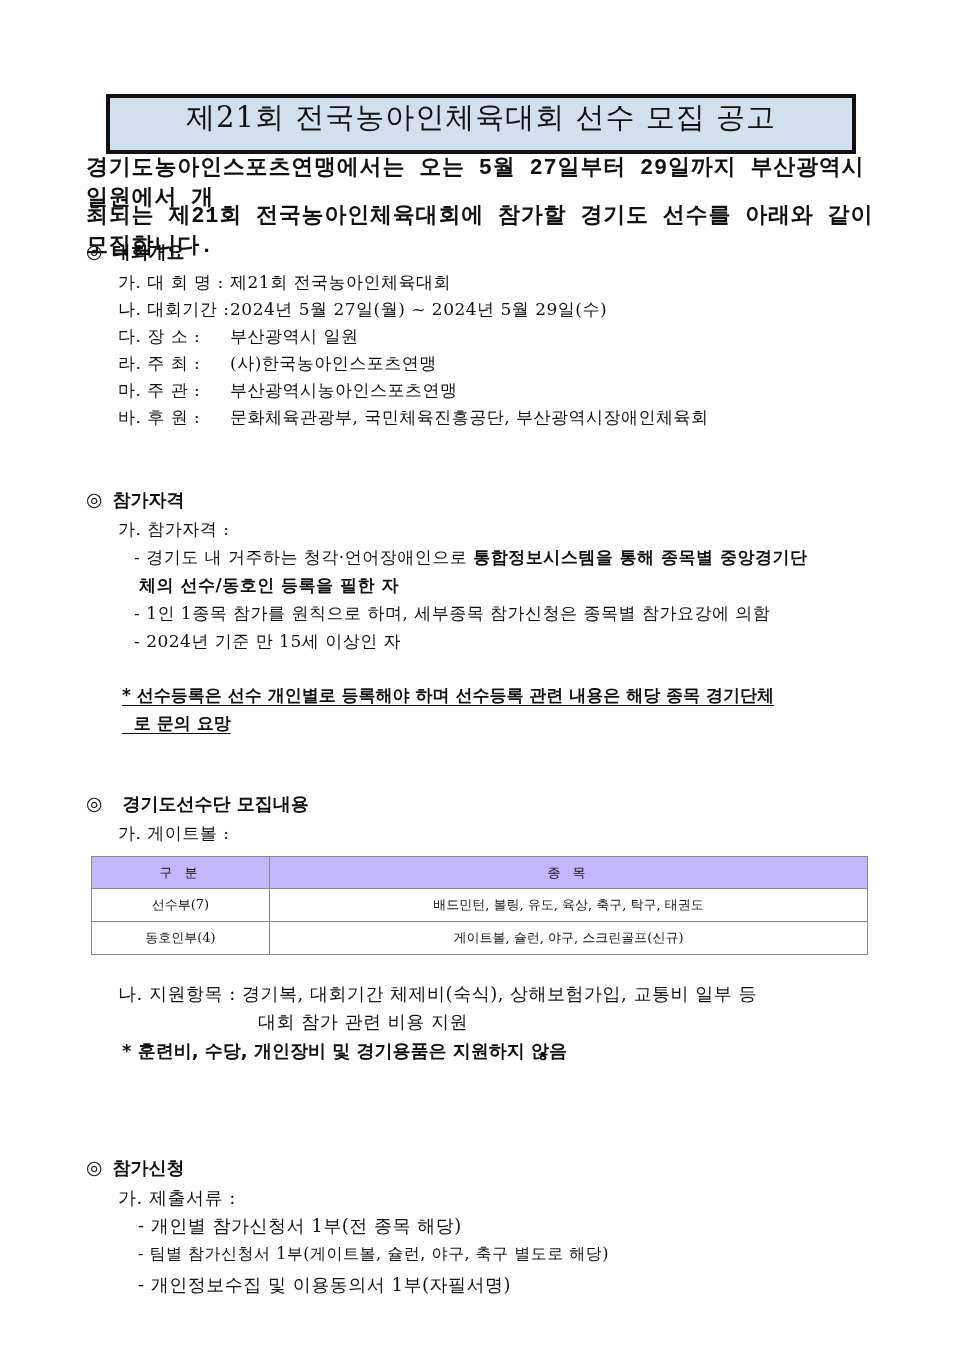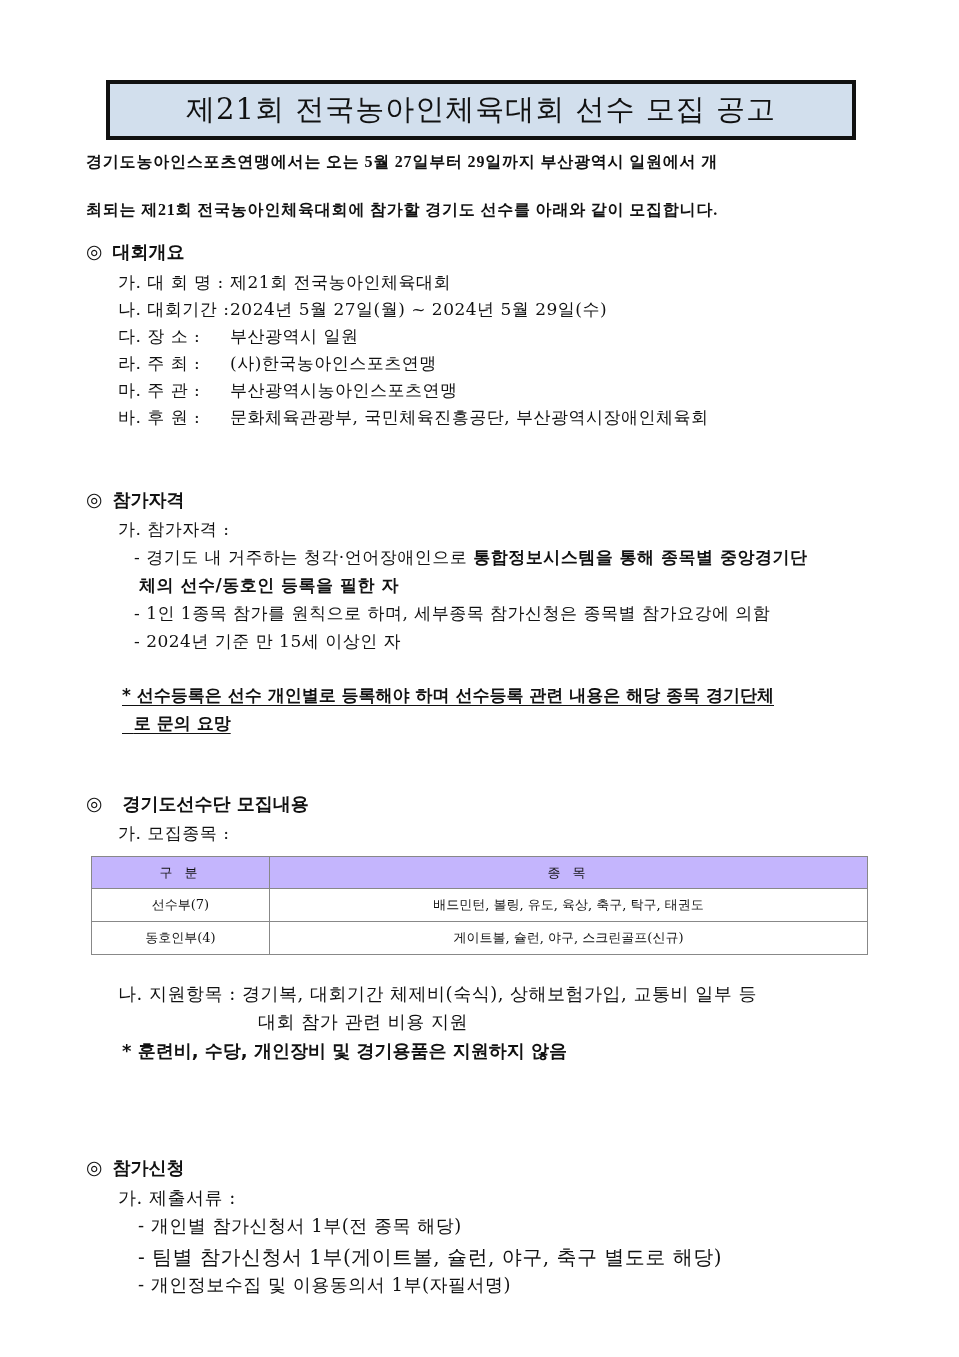--- a/index.html
+++ b/index.html
@@ -3,29 +3,29 @@
   <meta charset="utf-8">
   <style>
     html, body { margin: 0; padding: 0; background: #ffffff; }
     body {
       width: 959px; height: 1357px; position: relative; overflow: hidden;
       font-family: "DejaVu Serif", "Liberation Serif", serif;
       color: #111111;
     }
     .abs { position: absolute; white-space: nowrap; }
     .title-box {
-      position: absolute; left: 106px; top: 80px; width: 742px; height: 52px;
+      position: absolute; left: 106px; top: 94px; width: 742px; height: 52px;
       background: #d2dfed; border: 4px solid #111;
-      display: flex; align-items: center; justify-content: center;
+      display: flex; justify-content: center;
       font-size: 29px; letter-spacing: 1px;
     }
     .intro {
       position: absolute; left: 86px; width: 790px;
-      font-family: Liberation Serif, serif; font-weight: bold;
-      font-size: 16px; letter-spacing: 0.8px;
+      font-family: Liberation Mono, monospace; font-weight: bold;
+      font-size: 22px; letter-spacing: 0.8px;
     }
     .sec-head {
       position: absolute; left: 86px;
       font-family: "DejaVu Sans", sans-serif; font-weight: bold;
       font-size: 18px;
     }
     .sec-head .mark { font-weight: normal; margin-right: 10px; font-size: 19px; }
     .item { font-size: 17px; letter-spacing: 0.5px; }
     .item .lbl { display: inline-block; width: 112px; }
     .bold { font-family: "DejaVu Sans", sans-serif; font-weight: bold; }
@@ -70,21 +70,21 @@
 <div class="abs item" style="left:134px; top:546px;"><span>- 경기도 내 거주하는 청각·언어장애인으로 </span><span class="bold">통합정보시스템을 통해 종목별 중앙경기단</span></div>
 <div class="abs item bold" style="left:139px; top:574px;">체의 선수/동호인 등록을 필한 자</div>
 <div class="abs item" style="left:134px; top:602px;">- 1인 1종목 참가를 원칙으로 하며, 세부종목 참가신청은 종목별 참가요강에 의함</div>
 <div class="abs item" style="left:134px; top:630px;">- 2024년 기준 만 15세 이상인 자</div>
 <div class="abs note" style="left:122px; top:684px;">* 선수등록은 선수 개인별로 등록해야 하며 선수등록 관련 내용은 해당 종목 경기단체</div>
 <div class="abs note" style="left:122px; top:712px;">&nbsp;&nbsp;<span>로 문의 요망</span></div>
 
 <div class="sec-head" style="top:792px;">
   <span class="mark" style="margin-right:20px;">◎</span><span>경기도선수단 모집내용</span>
 </div>
-<div class="abs item" style="left:118px; top:822px;">가. 모집종목 :</div>
+<div class="abs item" style="left:118px; top:822px;">가. 게이트볼 :</div>
 
 <table class="sports">
   <thead>
     <tr>
       <th class="c1">구 분</th>
       <th>종 목</th>
     </tr>
   </thead>
   <tbody>
     <tr>
@@ -100,14 +100,14 @@
 
 <div class="abs item" style="left:118px; top:982px; font-size:18px;">나. 지원항목 : 경기복, 대회기간 체제비(숙식), 상해보험가입, 교통비 일부 등</div>
 <div class="abs item" style="left:258px; top:1010px; font-size:18px;">대회 참가 관련 비용 지원</div>
 <div class="abs bold" style="left:122px; top:1039px; font-size:18px;">* 훈련비, 수당, 개인장비 및 경기용품은 지원하지 않음</div>
 
 <div class="sec-head" style="top:1156px;">
   <span class="mark">◎</span><span>참가신청</span>
 </div>
 <div class="abs item" style="left:118px; top:1186px; font-size:18px;">가. 제출서류 :</div>
 <div class="abs item" style="left:138px; top:1214px; font-size:18px;">- 개인별 참가신청서 1부(전 종목 해당)</div>
-<div class="abs item" style="left:138px; top:1244px; font-size:20px;">- 팀별 참가신청서 1부(게이트볼, 슐런, 야구, 축구 별도로 해당)</div>
+<div class="abs item" style="left:138px; top:1244px; font-size:16px;">- 팀별 참가신청서 1부(게이트볼, 슐런, 야구, 축구 별도로 해당)</div>
 <div class="abs item" style="left:138px; top:1273px; font-size:18px;">- 개인정보수집 및 이용동의서 1부(자필서명)</div>
 
 </body></html>

